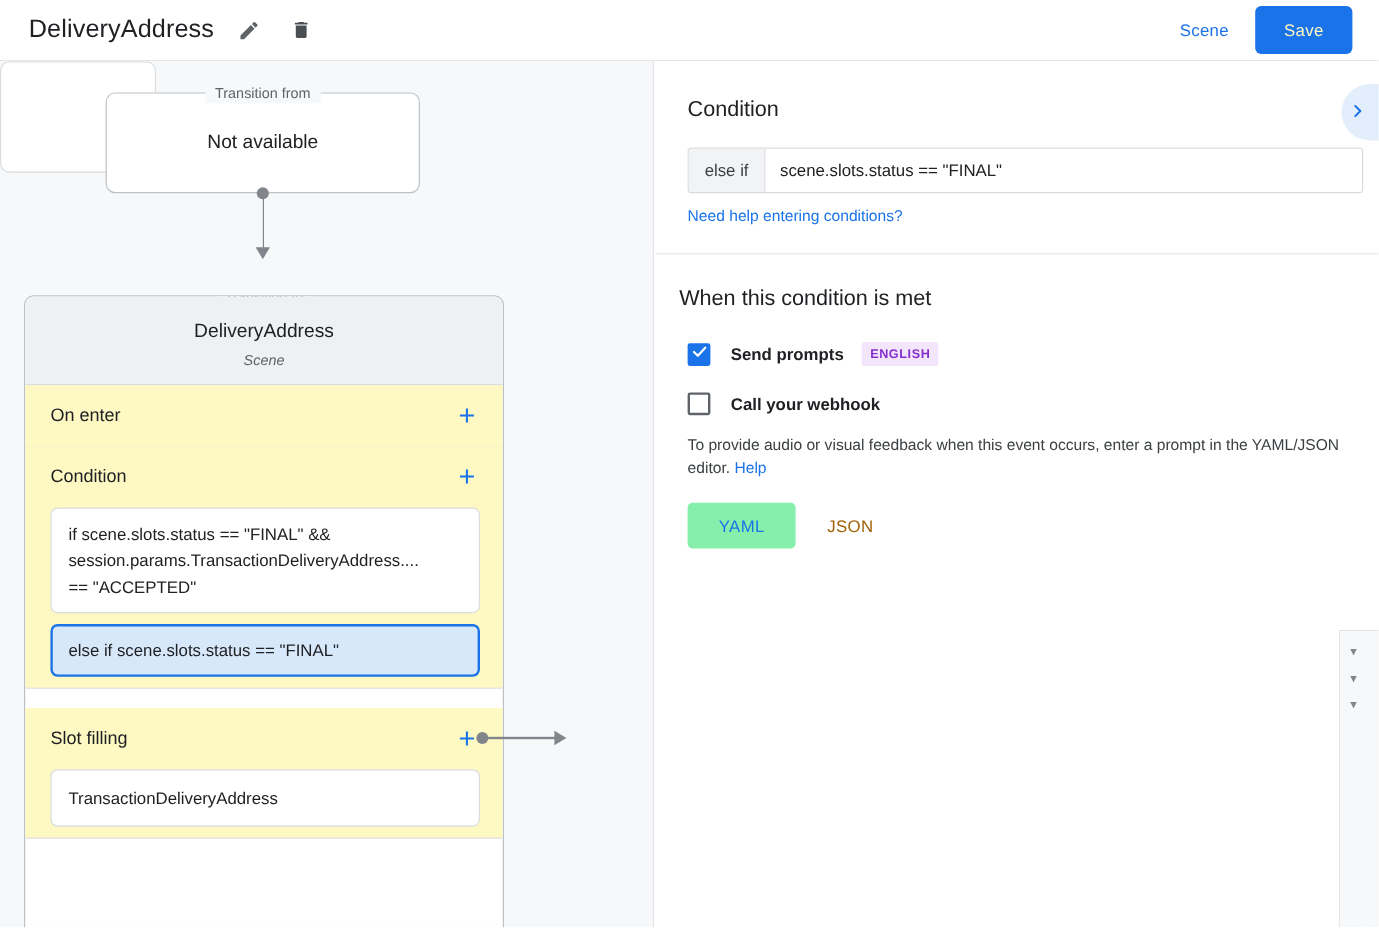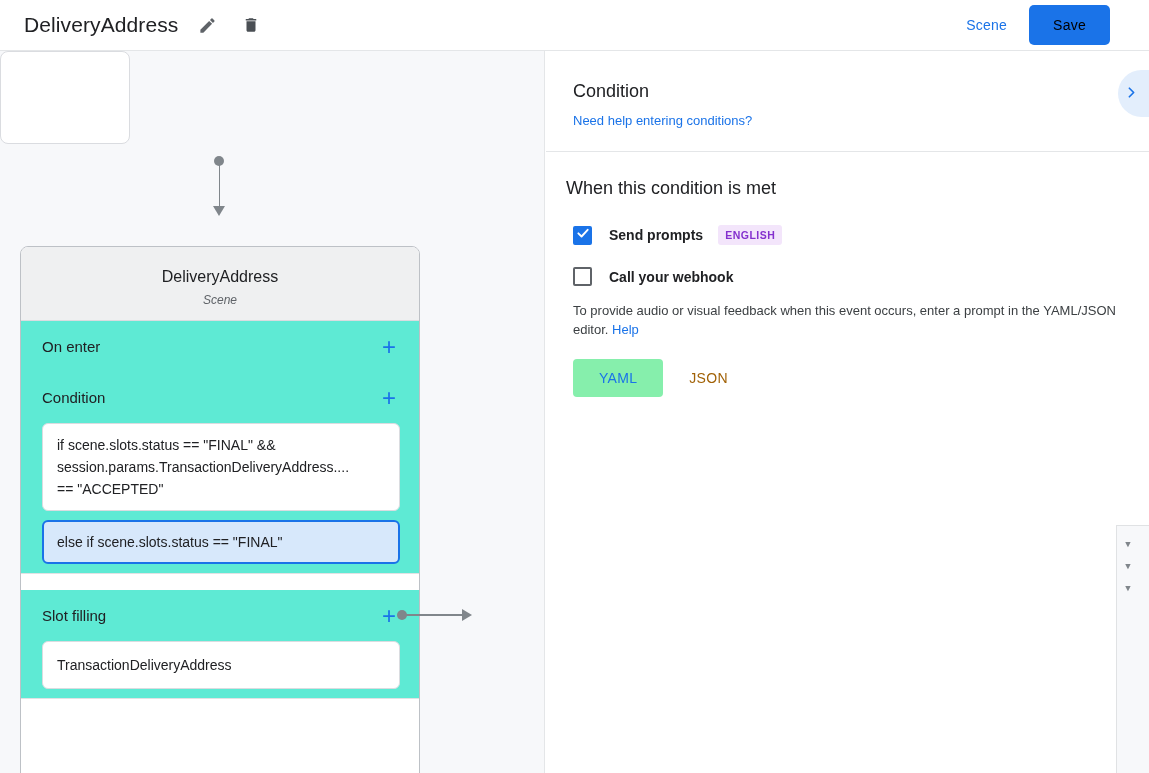--- a/index.html
+++ b/index.html
@@ -31,23 +31,23 @@
     padding: 0;
   }
   .icon-btn svg { display: block; }
   .appbar-spacer { flex: 1 1 auto; }
   .cancel-btn {
     font-size: 14px; font-weight: 500; color: #1a73e8; letter-spacing: .25px;
     background: transparent; border: none; cursor: pointer;
     padding: 9px 12px; border-radius: 4px; margin-right: 10px;
   }
   .save-btn {
-    font-size: 14px; font-weight: 500; color: #000000; letter-spacing: .25px;
+    font-size: 14px; font-weight: 500; color: #fef9c3; letter-spacing: .25px;
     background: #1a73e8; border: none; cursor: pointer;
-    padding: 0 24px; height: 40px; border-radius: 5px; margin-right: 39px;
+    padding: 0 24px; height: 40px; border-radius: 5px; margin-right: 22px;
     display: flex; align-items: center;
   }
 
   
   .canvas {
     position: absolute; left: 0; top: 51px; width: 545px; height: 722px;
     background: #f7f8fa; border-right: 1px solid #e4e6e8; overflow: hidden;
   }
 
   
@@ -97,21 +97,21 @@
     position: absolute; left: 0; right: 0; top: 21px; text-align: center;
     font-size: 16px; color: #202124;
   }
   #node-to .to-sub {
     position: absolute; left: 0; right: 0; top: 46px; text-align: center;
     font-size: 12px; color: #5f6368; font-style: italic;
   }
 
   .sec {
     position: absolute; left: 0; right: 0;
-    border-bottom: 1px solid #e0e2e4; background: #5eead4;
+    border-bottom: 1px solid #e0e2e4; background: #fef9c3;
   }
   .sec-head {
     position: relative; height: 51px; display: flex; align-items: center;
     padding: 0 18px 0 21px;
   }
   .sec-title { font-size: 15px; color: #202124; }
   .sec-plus {
     margin-left: auto; width: 24px; height: 24px; cursor: pointer;
     display: flex; align-items: center; justify-content: center;
     color: #1a73e8; font-size: 24px; line-height: 1; font-weight: 300;
@@ -263,20 +263,24 @@
     </button>
 
     <div class="appbar-spacer"></div>
 
     <button class="cancel-btn">Scene</button>
     <button class="save-btn">Save</button>
   </div>
 
   <div class="canvas">
 
+    <div class="fs" id="node-from">
+      <div class="fs-legend">Transition from</div>
+      <div class="node-title">Not available</div>
+    </div>
 
     <div class="dot" id="dot-from"></div>
     <div class="arrow-v"></div>
     <div class="arrowhead-down"></div>
 
     <div class="fs" id="node-to">
       <div class="fs-legend">Transition to</div>
       <div class="to-head"></div>
       <div class="to-name">DeliveryAddress</div>
       <div class="to-sub">Scene</div>
@@ -326,20 +330,24 @@
       <div class="panel-h">Condition</div>
 
       <button class="collapse-btn">
         <span>
           <svg width="17" height="17" viewBox="0 0 24 24" fill="none" stroke="#1a73e8" stroke-width="2.4" stroke-linecap="round" stroke-linejoin="round">
             <polyline points="9 6 15 12 9 18"></polyline>
           </svg>
         </span>
       </button>
 
+      <div class="cond-row">
+        <div class="cond-op">else if</div>
+        <input class="cond-input" type="text" value="scene.slots.status == &quot;FINAL&quot;" style="">
+      </div>
 
       <a class="link">Need help entering conditions?</a>
       <div class="cond-pad"></div>
     </div>
 
     <div class="detail-sec">
       <div class="panel-h" style="padding-top:26px;padding-left:20px;">When this condition is met</div>
 
       <div class="checkrow" style="margin-top:26px;">
         <span class="cbox checked">

